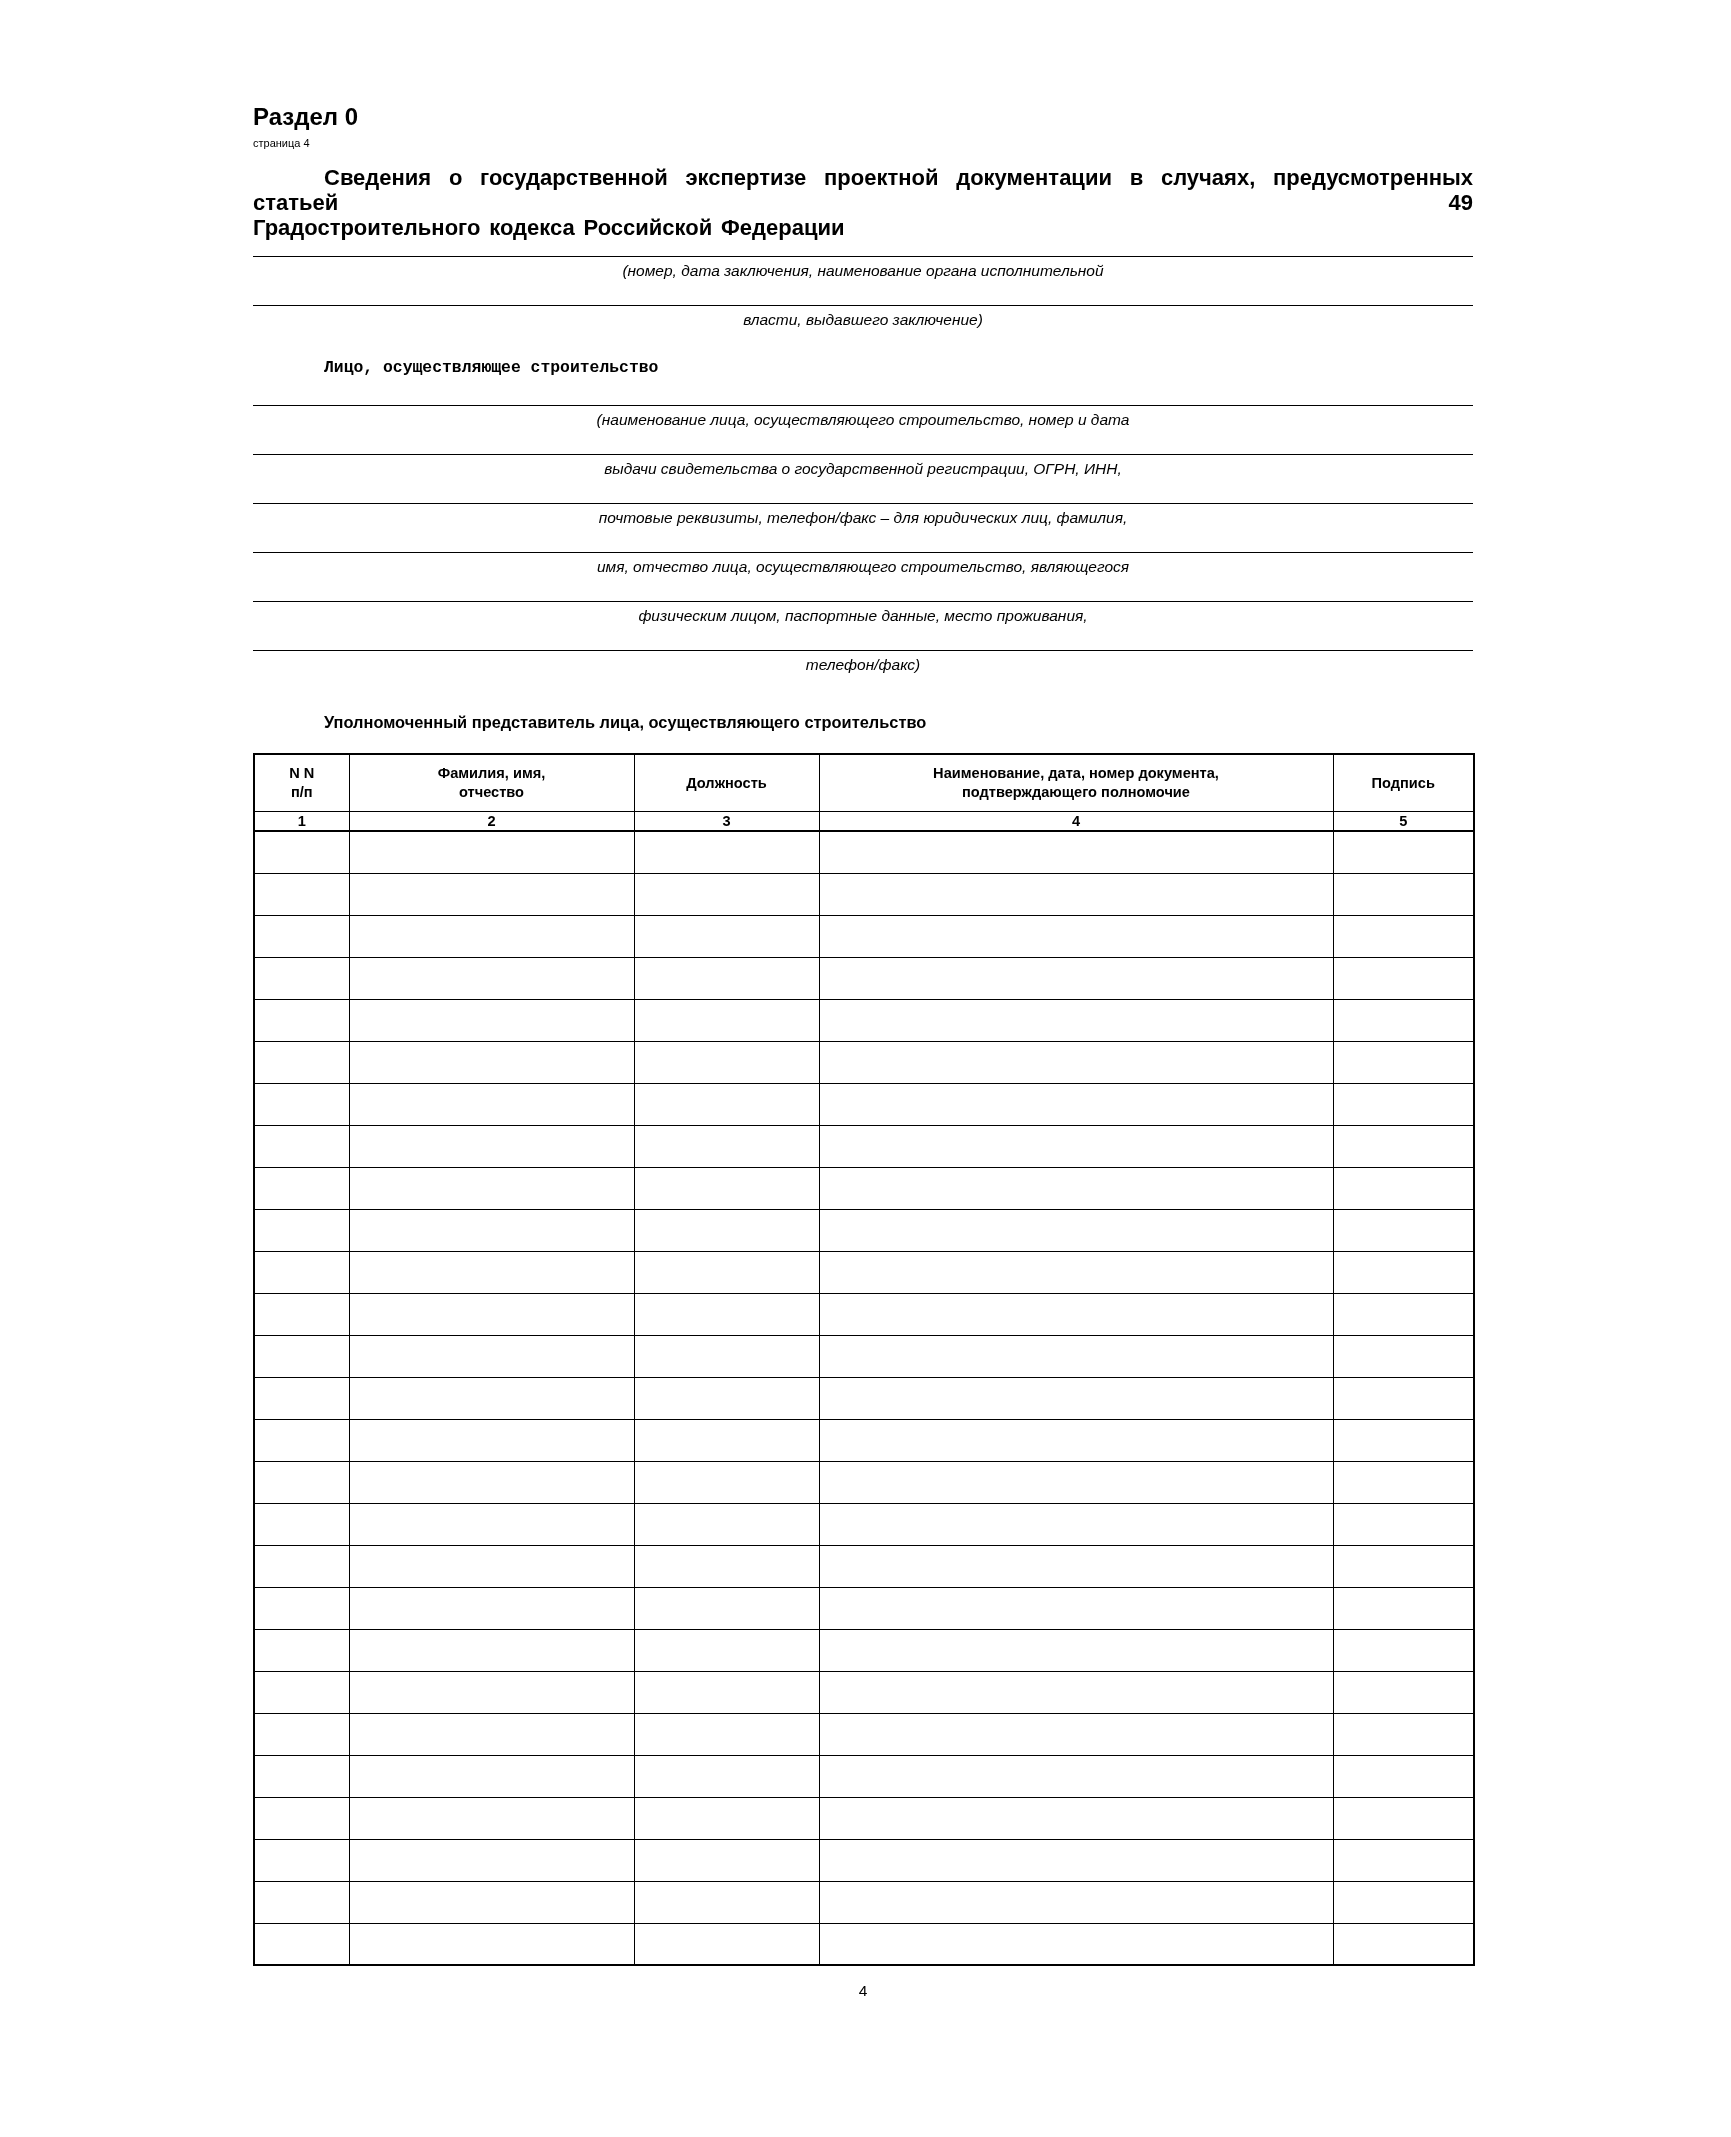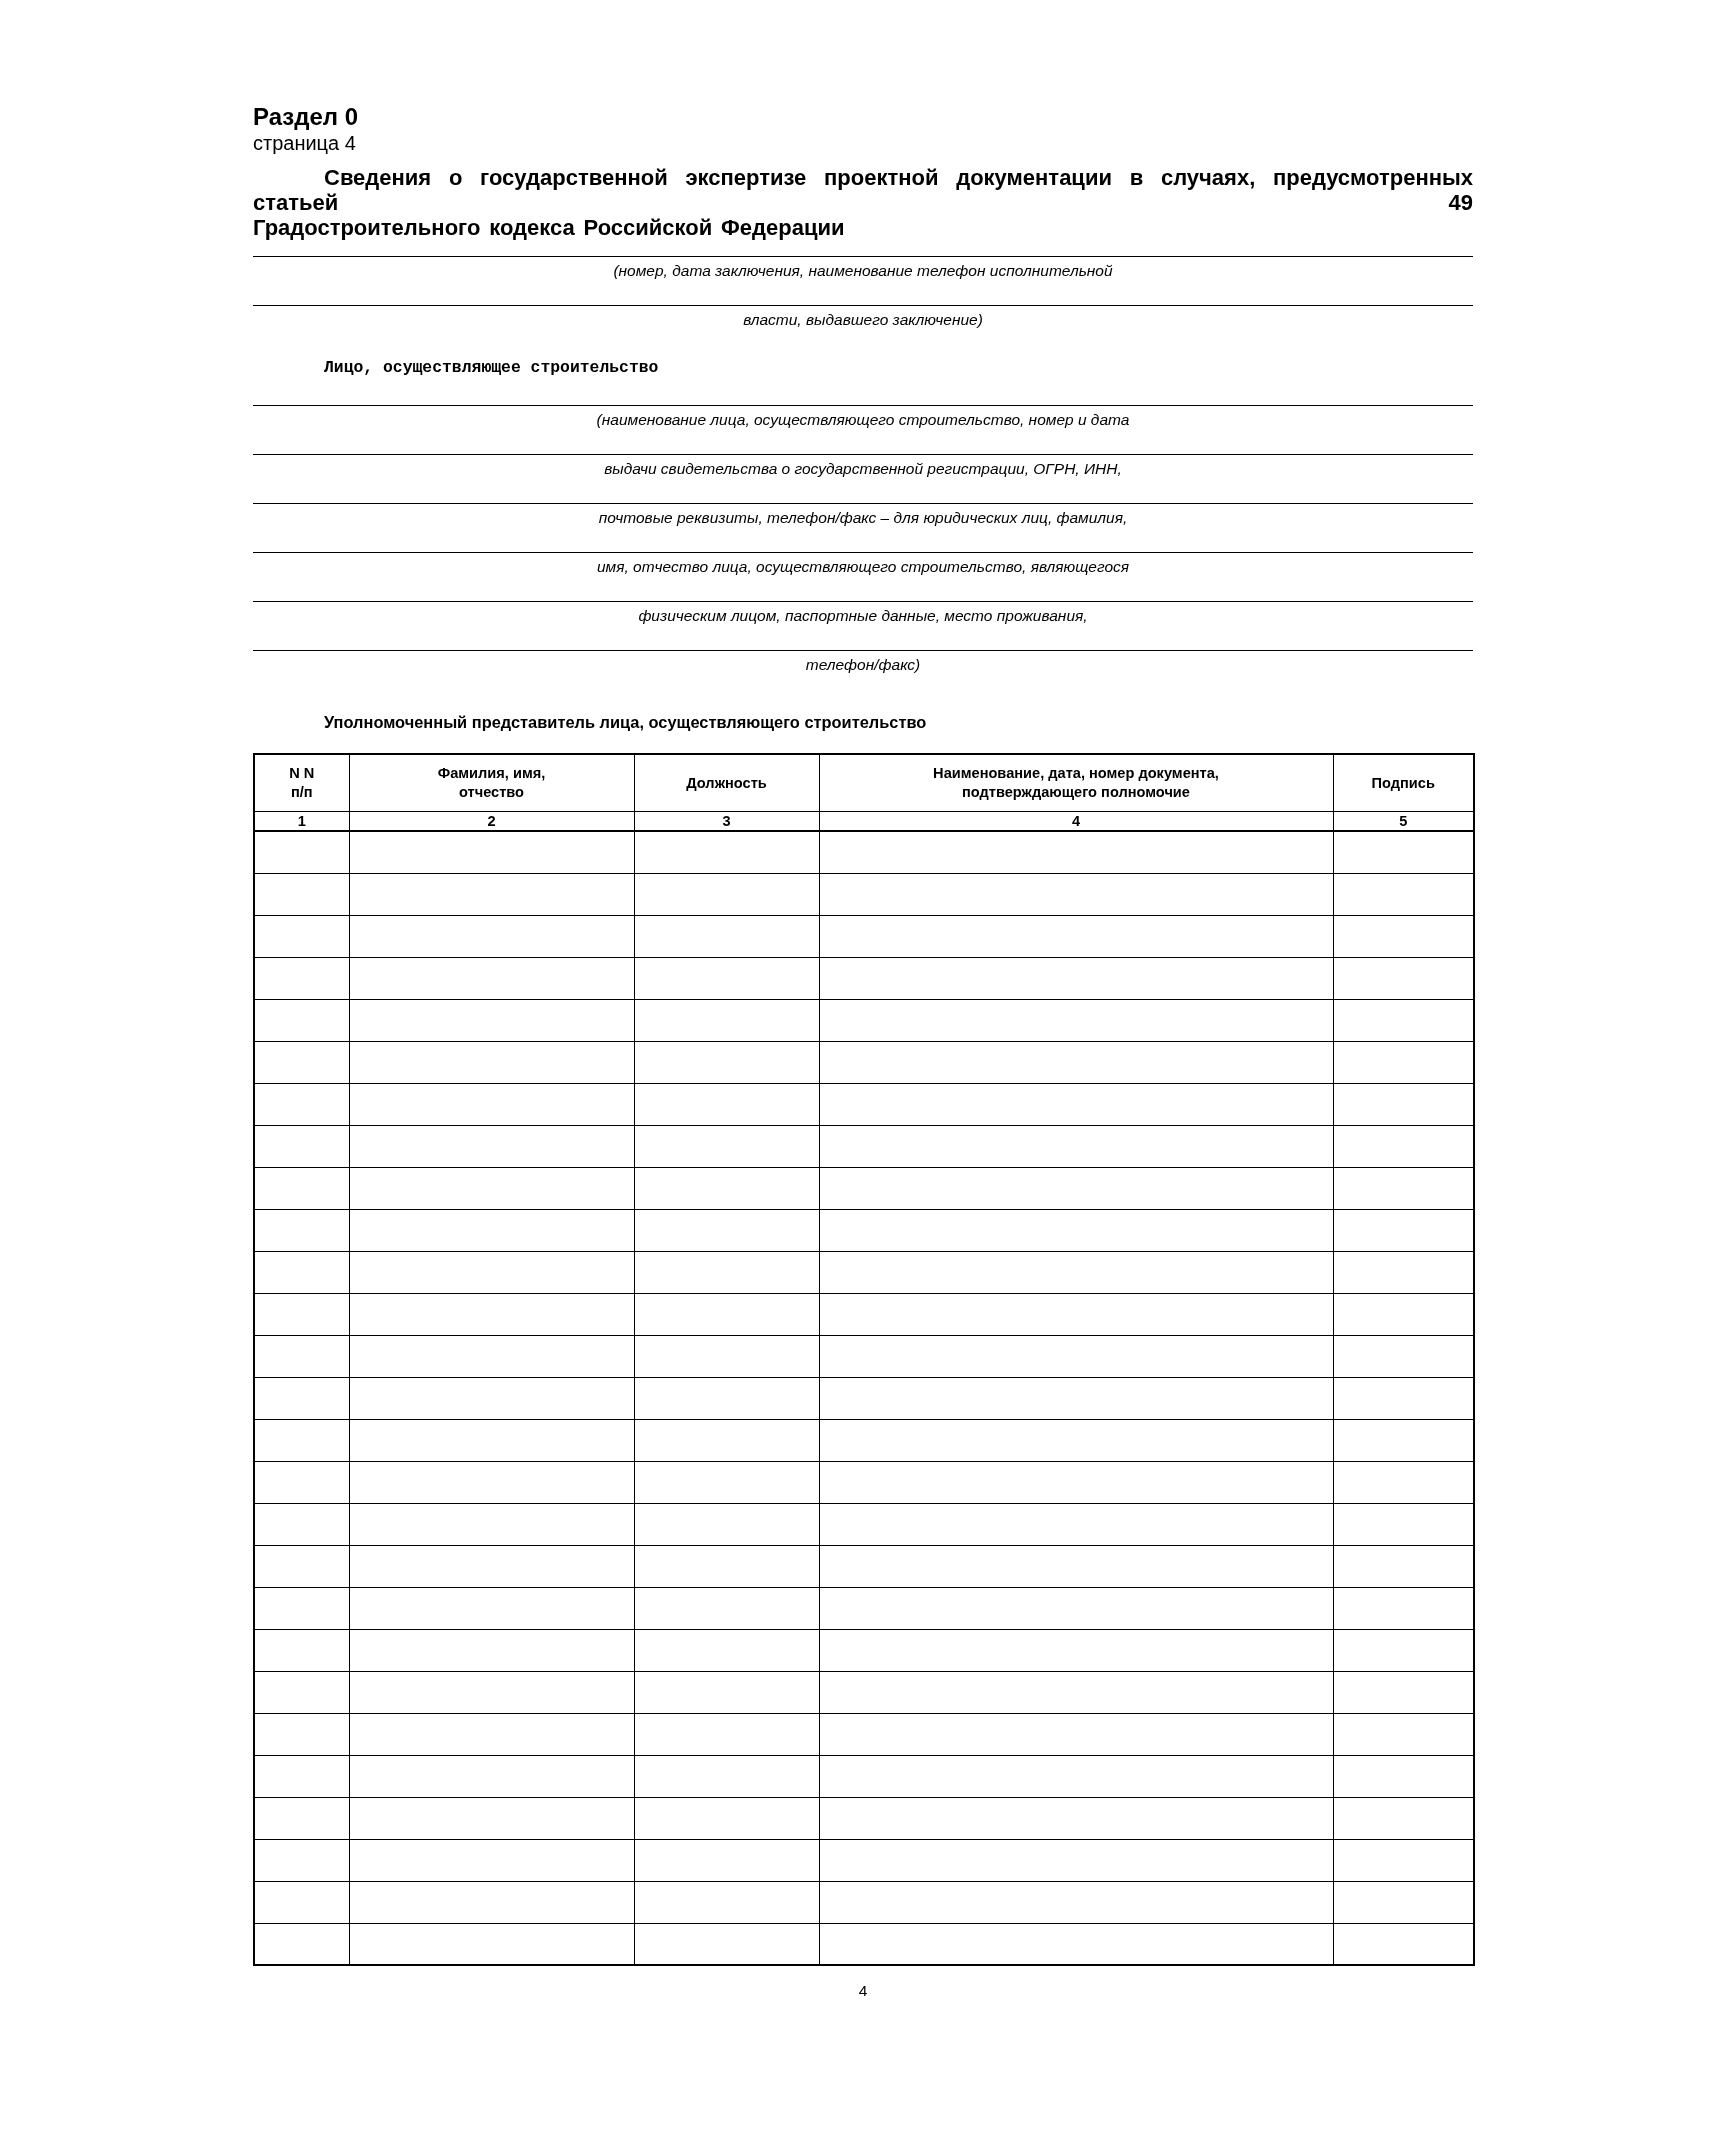--- a/index.html
+++ b/index.html
@@ -19,21 +19,21 @@
     width: 1220px;
   }
   .section-title {
     margin-top: 102px;
     font-size: 24px;
     font-weight: bold;
     line-height: 30px;
   }
   .page-label {
     margin-top: 0.9px;
-    font-size: 20px;
+    font-size: 11px;
     line-height: 20px;
   }
   .intro {
     margin-top: 12px;
     font-size: 22px;
     font-weight: bold;
     line-height: 25px;
     word-spacing: 2.7px;
   }
   .intro-line1 {
@@ -117,21 +117,21 @@
     <div class="page-label">страница 4</div>
 
     <div class="intro">
       <div class="intro-line1">Сведения о государственной экспертизе проектной документации в случаях, предусмотренных статьей 49</div>
       <div class="intro-line2">Градостроительного кодекса Российской Федерации</div>
     </div>
 
     <div class="fieldgroup-a">
       <div class="field">
         <div class="rule"></div>
-        <div class="caption">(номер, дата заключения, наименование телефон исполнительной</div>
+        <div class="caption">(номер, дата заключения, наименование органа исполнительной</div>
       </div>
       <div class="field">
         <div class="rule"></div>
         <div class="caption">власти, выдавшего заключение)</div>
       </div>
     </div>
 
     <div class="subheading builder-heading">Лицо, осуществляющее строительство</div>
 
     <div class="fieldgroup-b">

